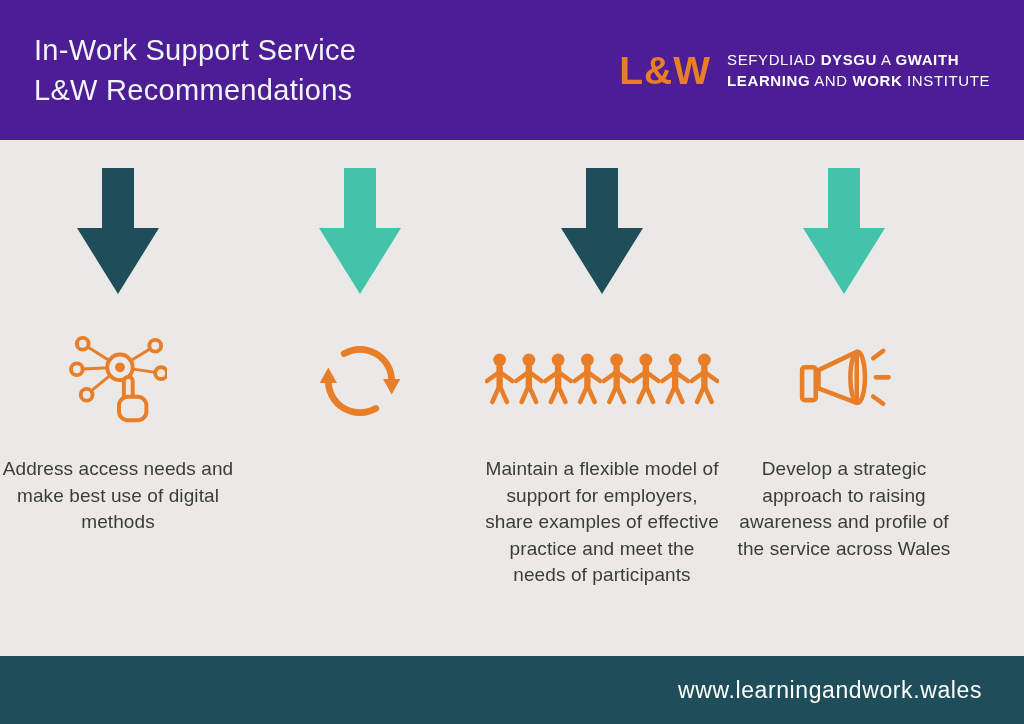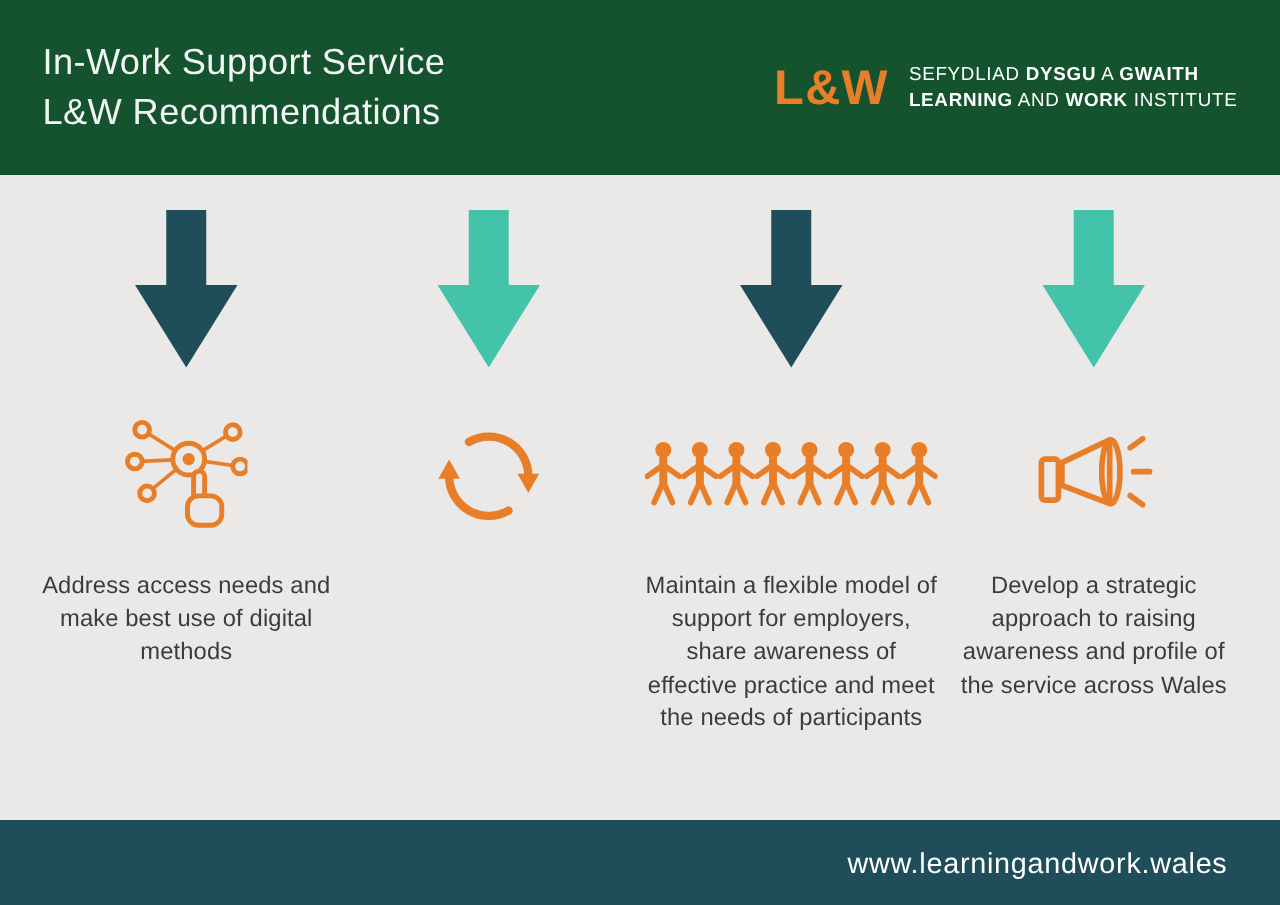--- a/index.html
+++ b/index.html
@@ -13,21 +13,21 @@
     height: 724px;
     margin: 0 auto;
     background: #EAE9E7;
     display: flex;
     flex-direction: column;
     overflow: hidden;
   }
 
   
   .header {
-    background: #14532d;
+    background: #4c1d95;
     height: 140px;
     flex: 0 0 140px;
     display: flex;
     align-items: center;
     justify-content: space-between;
     padding: 0 34px 0 34px;
   }
   .title {
     color: #F2F5F5;
     font-size: 29px;
@@ -67,21 +67,21 @@
     font-size: 11.5px;
     line-height: 1.35;
     margin-left: 24px;
   }
   .welsh svg { margin-bottom: 5px; }
 
   
   .columns {
     flex: 1 1 auto;
     display: flex;
-    justify-content: center;
+    justify-content: flex-start;
     gap: 6px;
     padding-top: 28px;
   }
   .column {
     width: 236px;
     display: flex;
     flex-direction: column;
     align-items: center;
   }
   .arrow-zone { height: 128px; }
@@ -213,21 +213,21 @@
           <use href="#fig"></use>
           <use href="#fig" x="32"></use>
           <use href="#fig" x="64"></use>
           <use href="#fig" x="96"></use>
           <use href="#fig" x="128"></use>
           <use href="#fig" x="160"></use>
           <use href="#fig" x="192"></use>
           <use href="#fig" x="224"></use>
         </svg>
       </div>
-      <div class="col-text">Maintain a flexible model of support for employers, share awareness of effective practice and meet the needs of participants</div>
+      <div class="col-text">Maintain a flexible model of support for employers, share examples of effective practice and meet the needs of participants</div>
     </div>
 
     <div class="column">
       <div class="arrow-zone arrow-teal">
         <svg width="82" height="126" viewBox="0 0 82 126" xmlns="http://www.w3.org/2000/svg">
           <polygon points="25,0 57,0 57,60 82,60 41,126 0,60 25,60" fill="currentColor"></polygon>
         </svg>
       </div>
       <div class="icon-zone">
         <svg width="102" height="86" viewBox="0 0 112 94" fill="none" stroke="#E87E27" stroke-width="5" stroke-linecap="round" stroke-linejoin="round" xmlns="http://www.w3.org/2000/svg">

